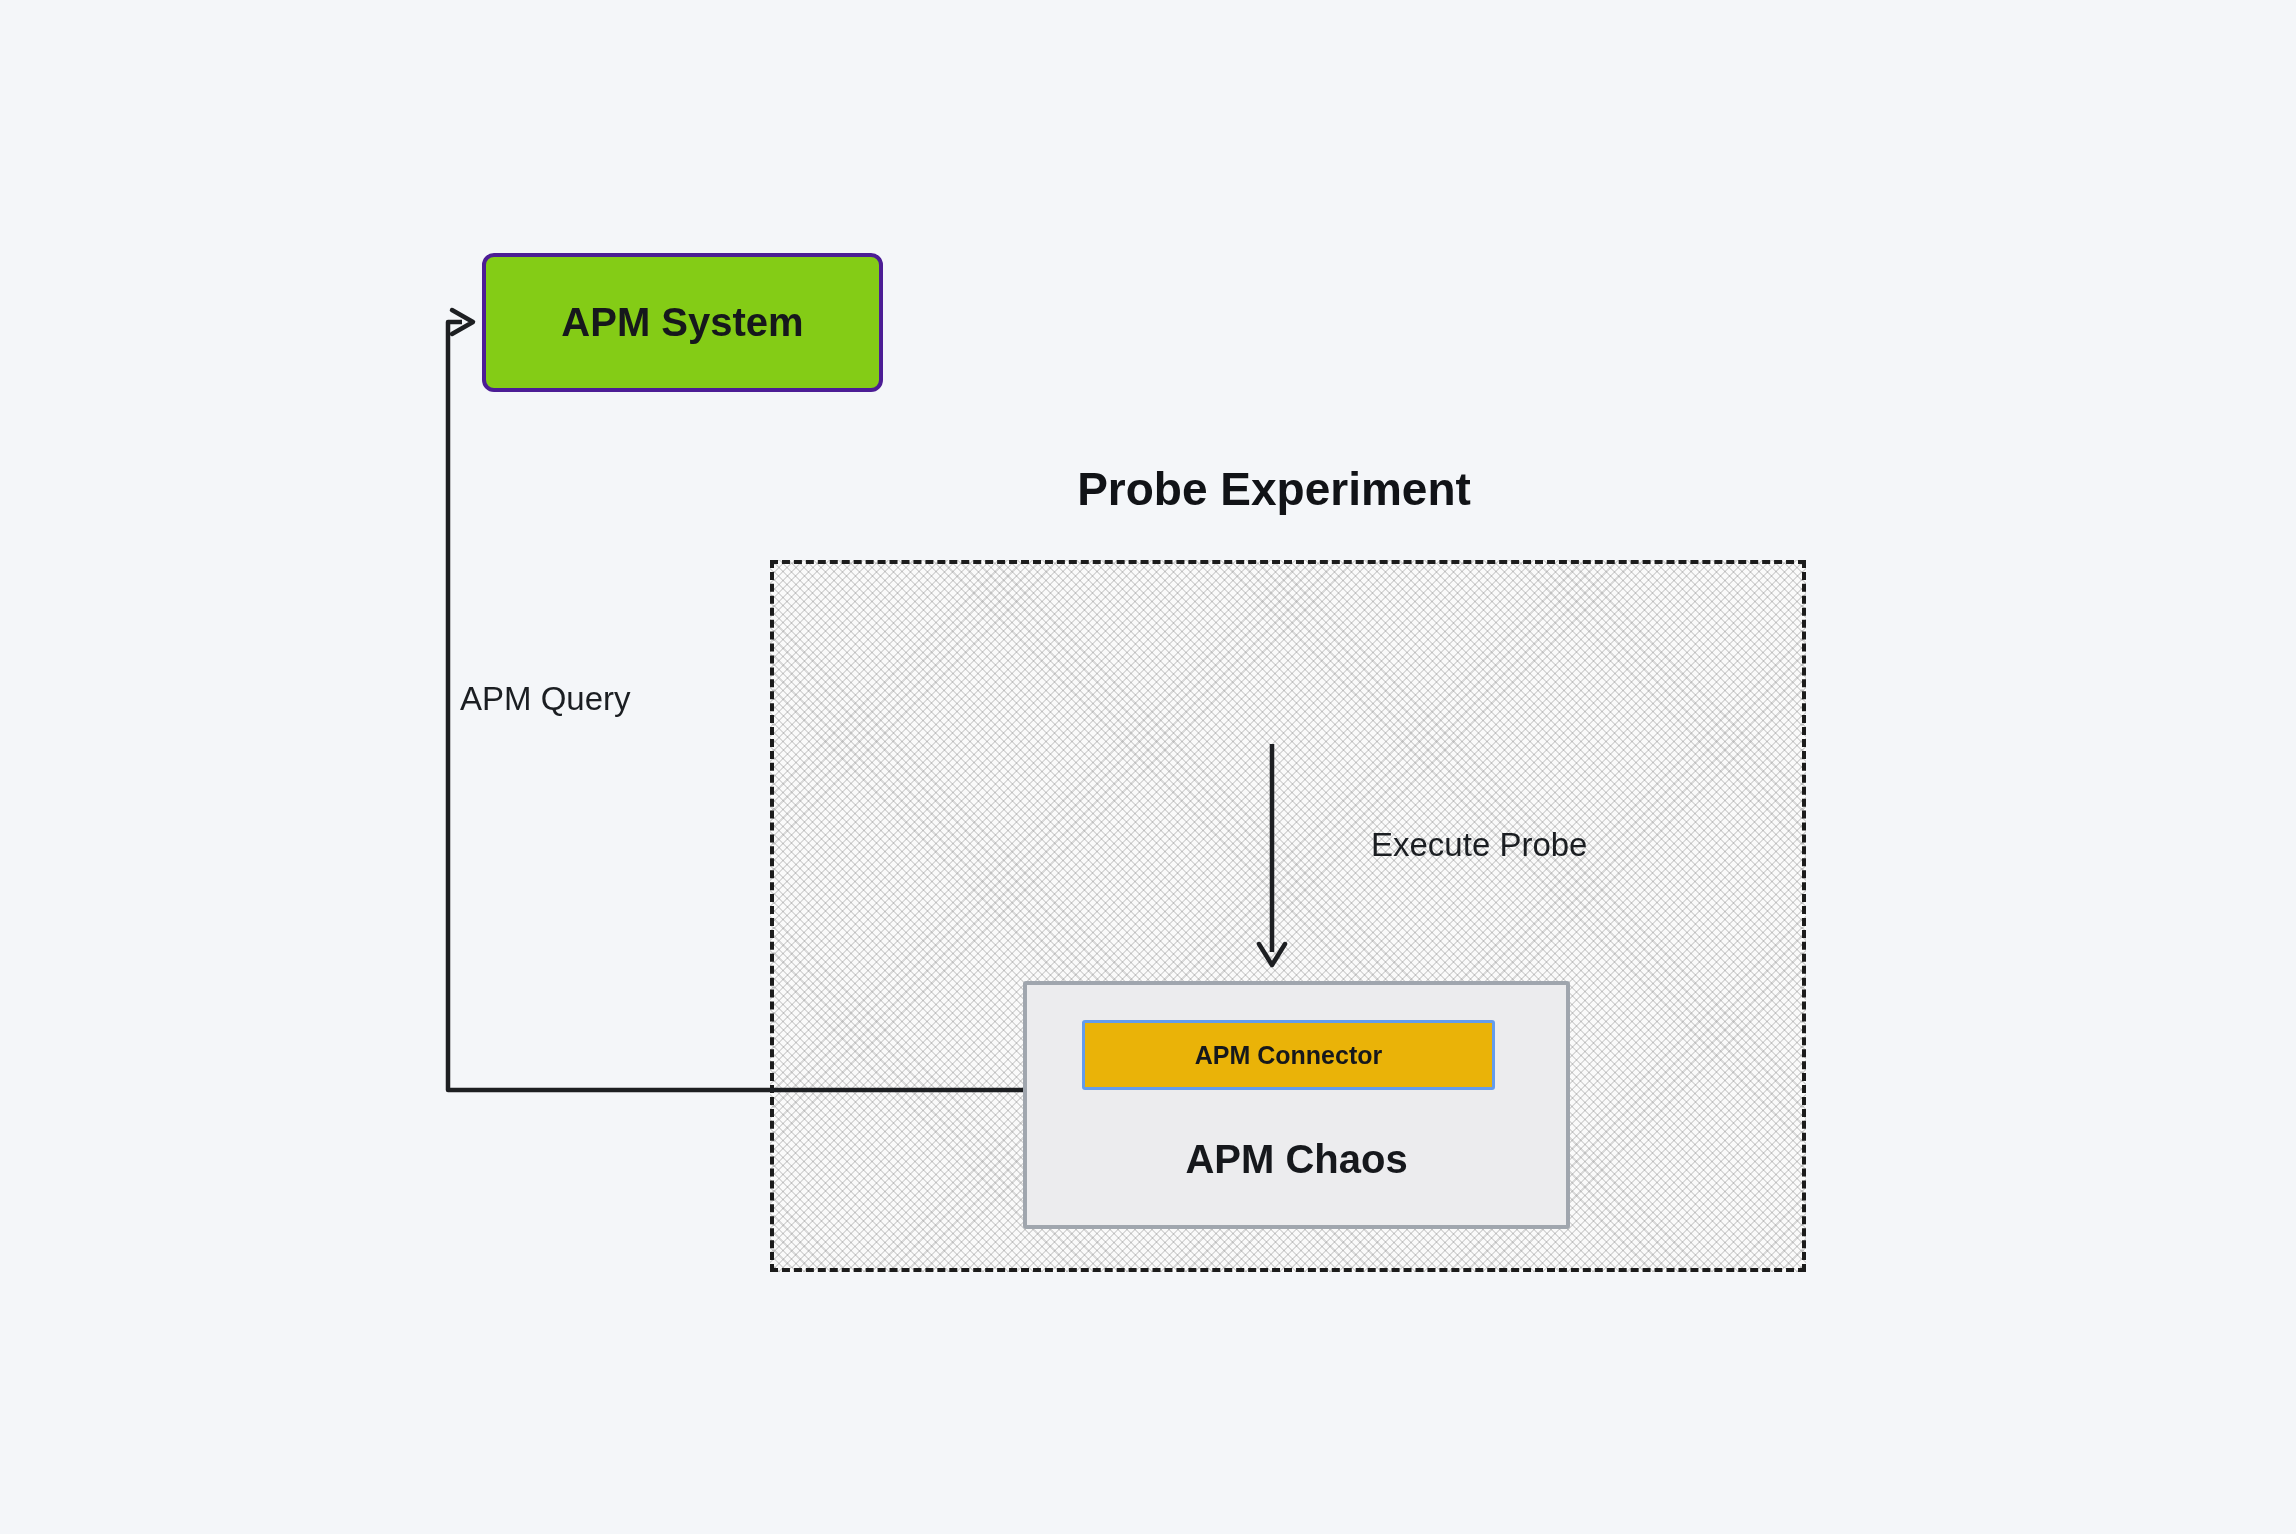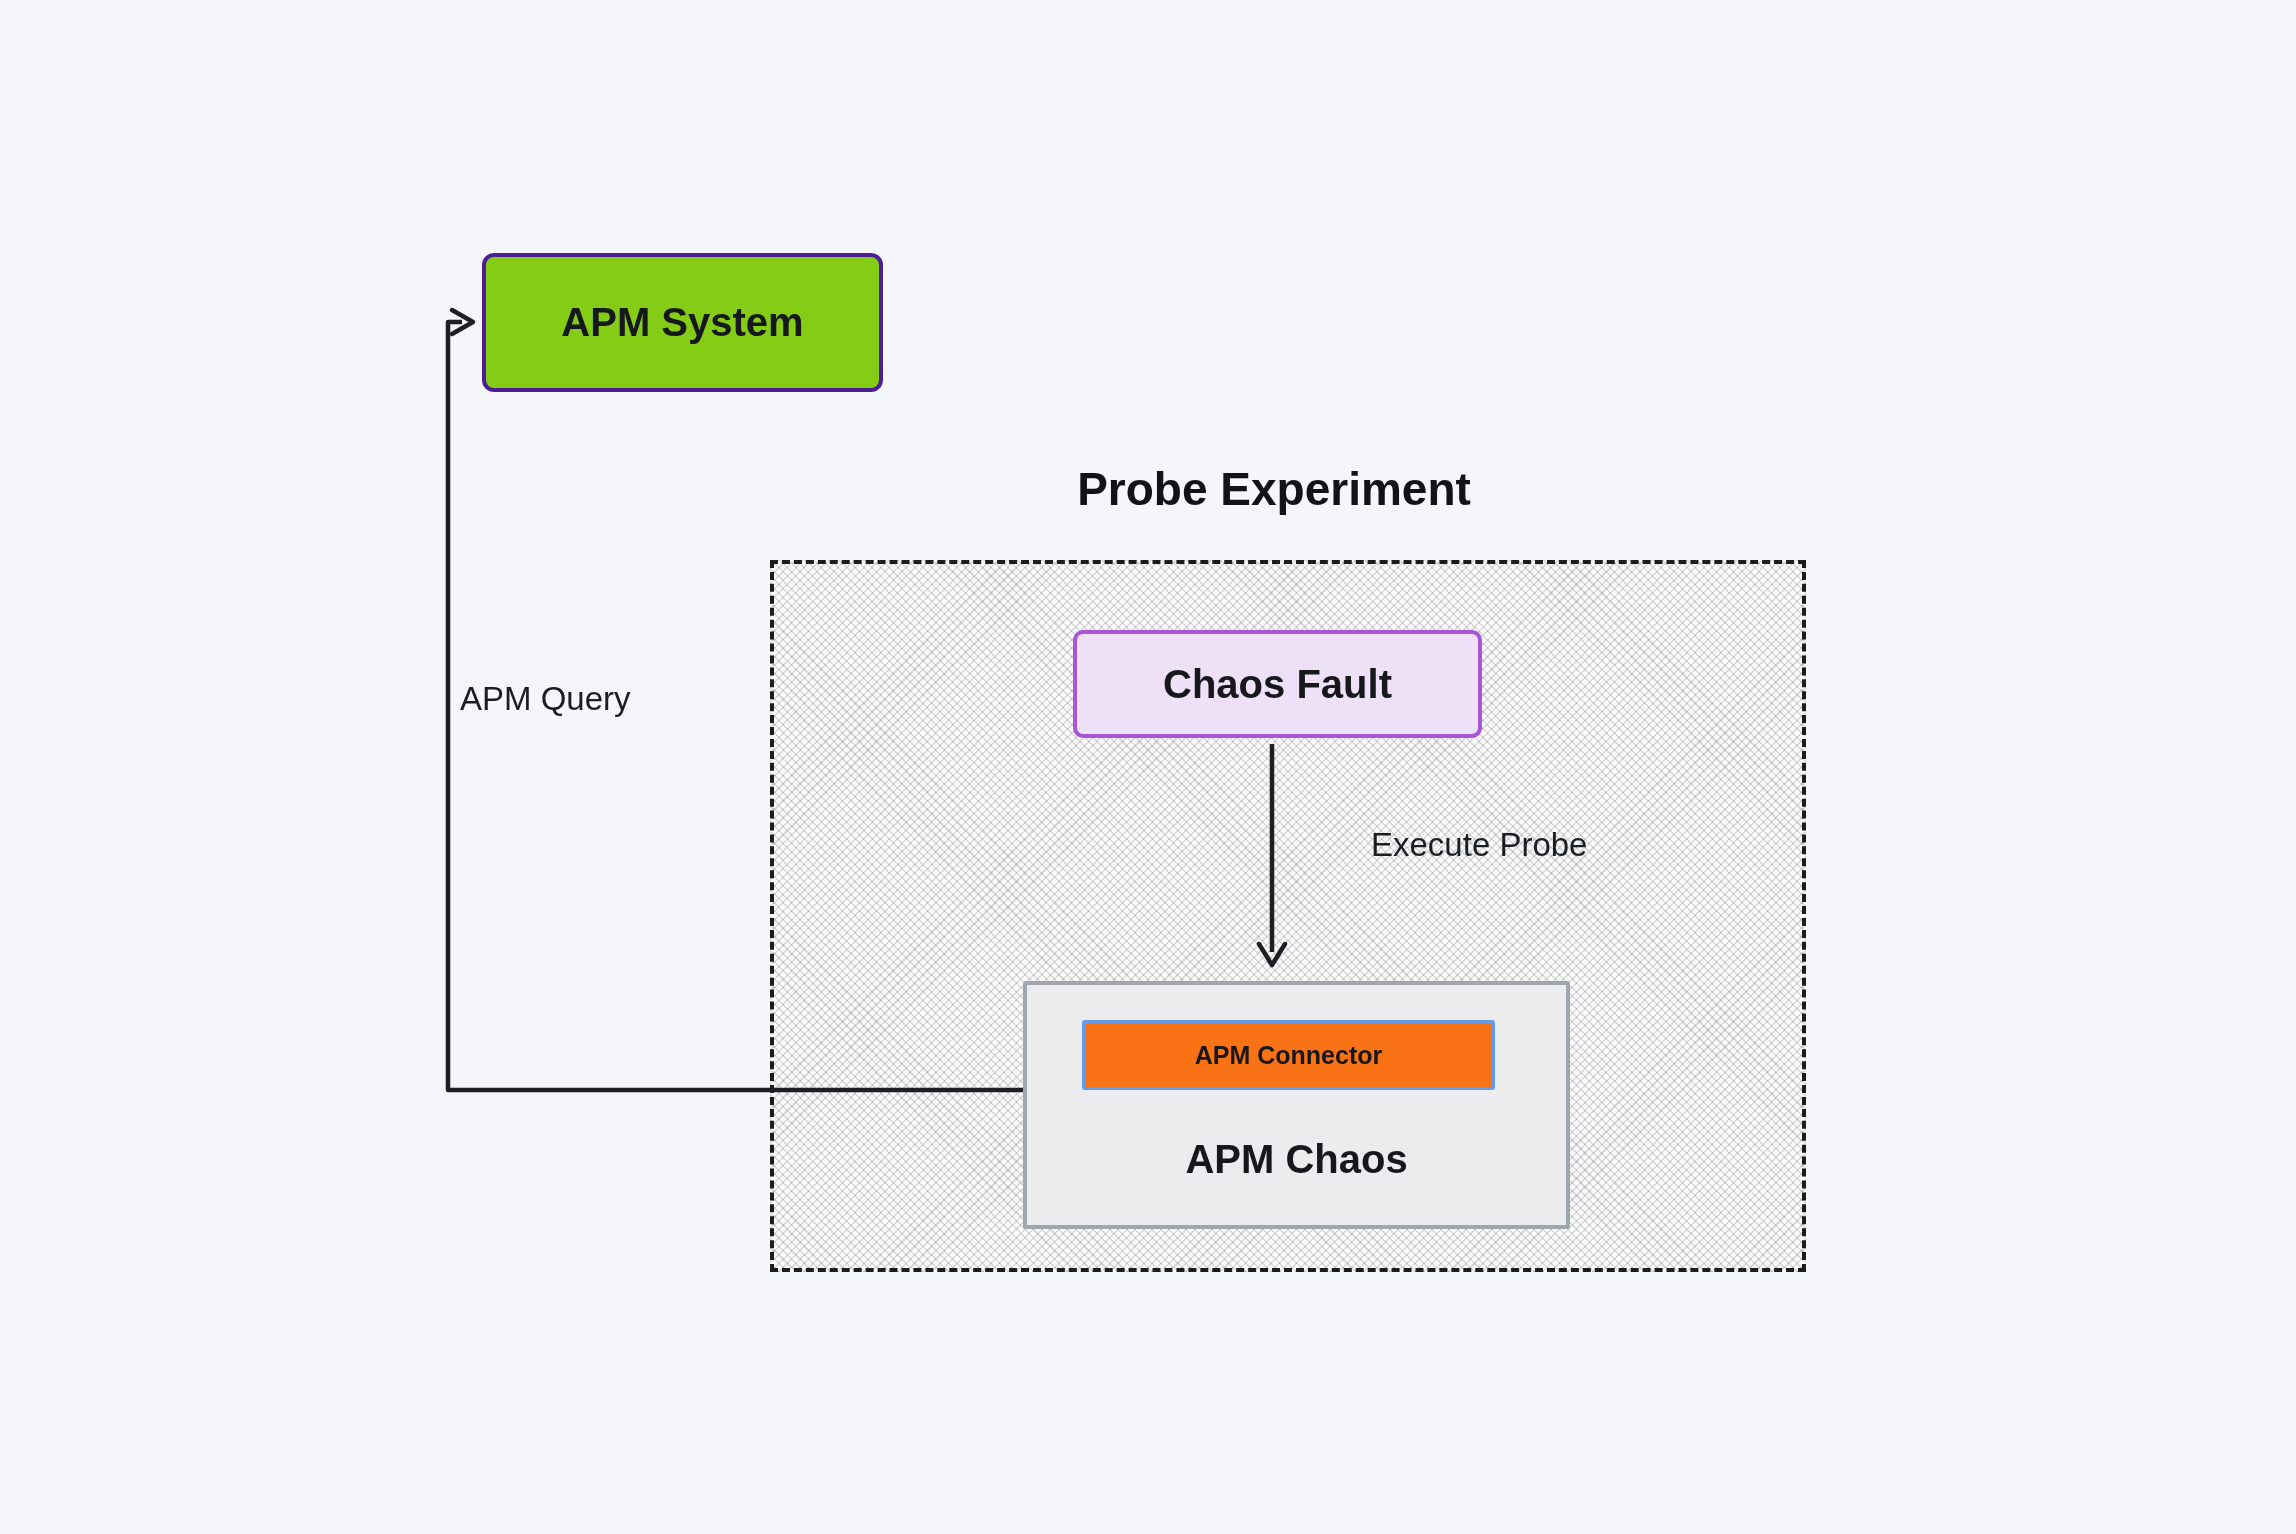--- a/index.html
+++ b/index.html
@@ -70,21 +70,21 @@
     background: #ececee;
     border: 4px solid #a0a6ae;
     border-radius: 3px;
     display: block;
   }
   #apm-connector {
     position: absolute;
     box-sizing: border-box;
     left: 55px; top: 35px;
     width: 413px; height: 70px;
-    background: #f97316;
+    background: #eab308;
     border: 3px solid #649ced;
     border-radius: 3px;
     display: flex;
     align-items: center;
     justify-content: center;
   }
   #apm-connector .node-label {
     font-size: 25px;
     font-weight: 600;
   }
@@ -130,23 +130,20 @@
     <polyline points="452,310 473,322 452,334" stroke-linejoin="round" stroke-linecap="round"></polyline>
 
     <path d="M 1272 744 L 1272 952"></path>
     <polyline points="1259,944 1272,965 1285,944" stroke-linejoin="round" stroke-linecap="round"></polyline>
   </svg>
 
   <div class="node" id="apm-system">
     <span class="node-label">APM System</span>
   </div>
 
-  <div class="node" id="chaos-fault">
-    <span class="node-label">Chaos Fault</span>
-  </div>
 
   <div class="node" id="apm-probe">
     <div id="apm-connector">
       <span class="node-label">APM Connector</span>
     </div>
     <div id="apm-probe-label" class="node-label">APM Chaos</div>
   </div>
 
   <div class="edge-label" id="apm-query-label">APM Query</div>
 

